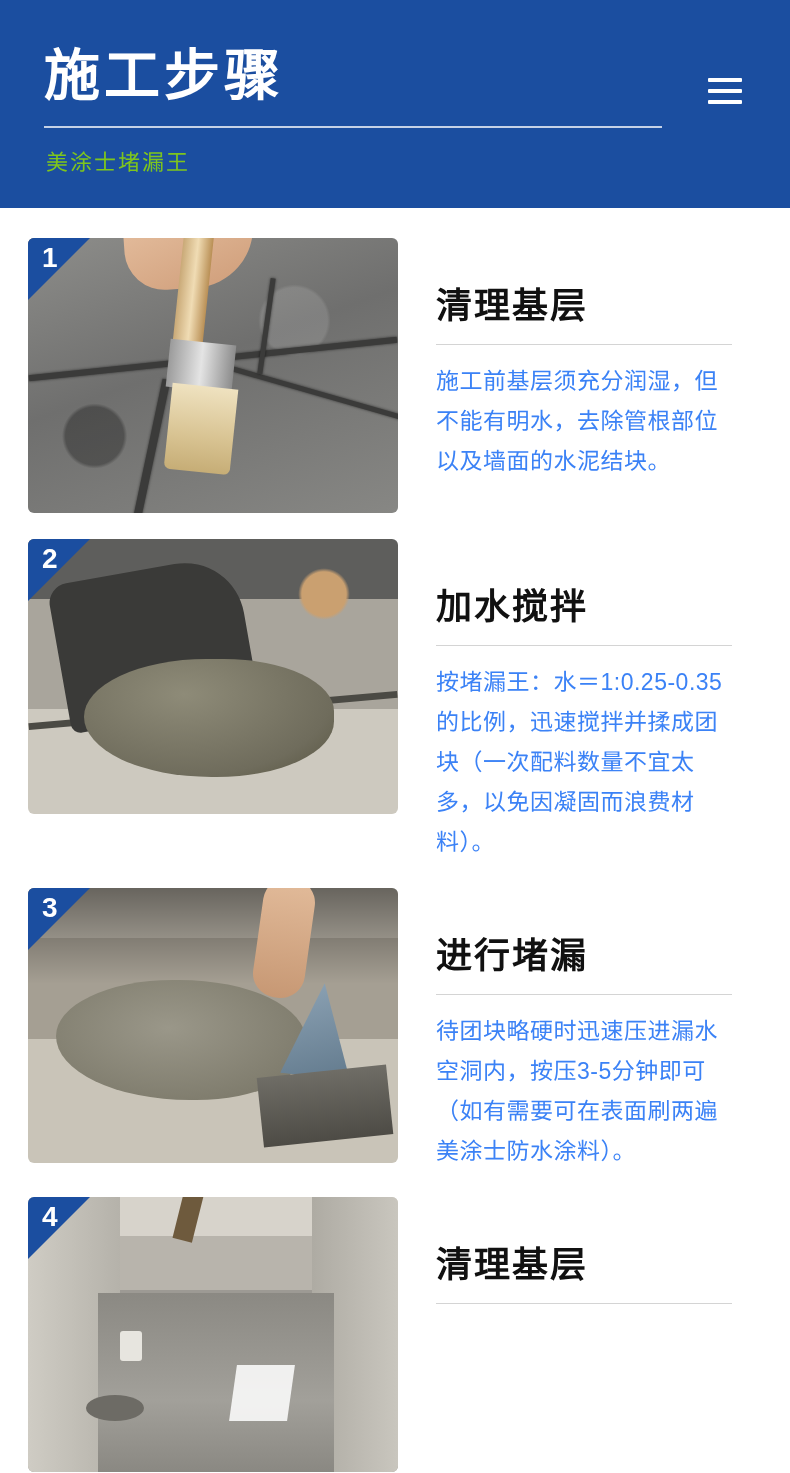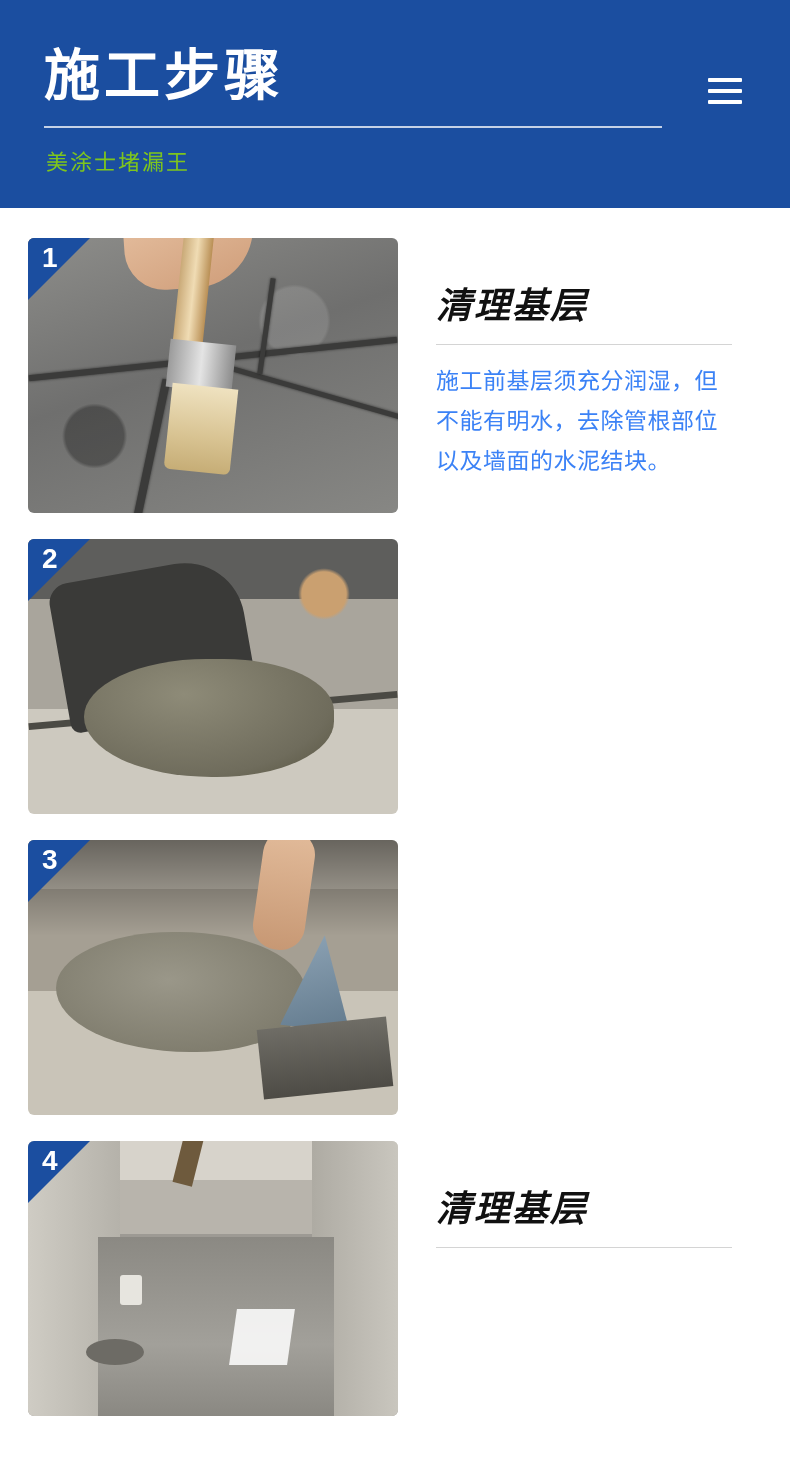--- a/index.html
+++ b/index.html
@@ -111,21 +111,20 @@
   .text-col {
     flex: 1 1 auto;
     padding: 38px 0 0 38px;
   }
   .step-title {
     font-size: 36px;
     font-weight: bold;
     color: #111;
     letter-spacing: 2px;
     margin: 0 0 16px 0;
-    font-style: italic;
   }
   .divider {
     width: 296px;
     height: 1px;
     background: #d4d4d4;
     margin: 0 0 16px 0;
   }
   .step-desc {
     font-size: 23px;
     line-height: 40px;
@@ -337,33 +336,43 @@
   <div class="step">
     <div class="thumb">
       <div class="thumb-img ph2">
         <div class="crackline"></div>
         <div class="trowel"></div>
         <div class="mortar"></div>
       </div>
       <div class="badge"></div>
       <div class="badge-num">2</div>
     </div>
+    <div class="text-col">
+      <div class="step-title">加水搅拌</div>
+      <div class="divider"></div>
+      <div class="step-desc">按堵漏王：水＝1:0.25-0.35的比例，迅速搅拌并揉成团块（一次配料数量不宜太多，以免因凝固而浪费材料）。</div>
+    </div>
   </div>
 
   <div class="step">
     <div class="thumb">
       <div class="thumb-img ph3">
         <div class="shadow"></div>
         <div class="patch"></div>
         <div class="finger"></div>
         <div class="tool"></div>
         <div class="brick"></div>
       </div>
       <div class="badge"></div>
       <div class="badge-num">3</div>
+    </div>
+    <div class="text-col">
+      <div class="step-title">进行堵漏</div>
+      <div class="divider"></div>
+      <div class="step-desc">待团块略硬时迅速压进漏水空洞内，按压3-5分钟即可（如有需要可在表面刷两遍美涂士防水涂料）。</div>
     </div>
   </div>
 
   <div class="step">
     <div class="thumb">
       <div class="thumb-img ph4">
         <div class="wall-left"></div>
         <div class="wall-right"></div>
         <div class="floor"></div>
         <div class="reflect"></div>

